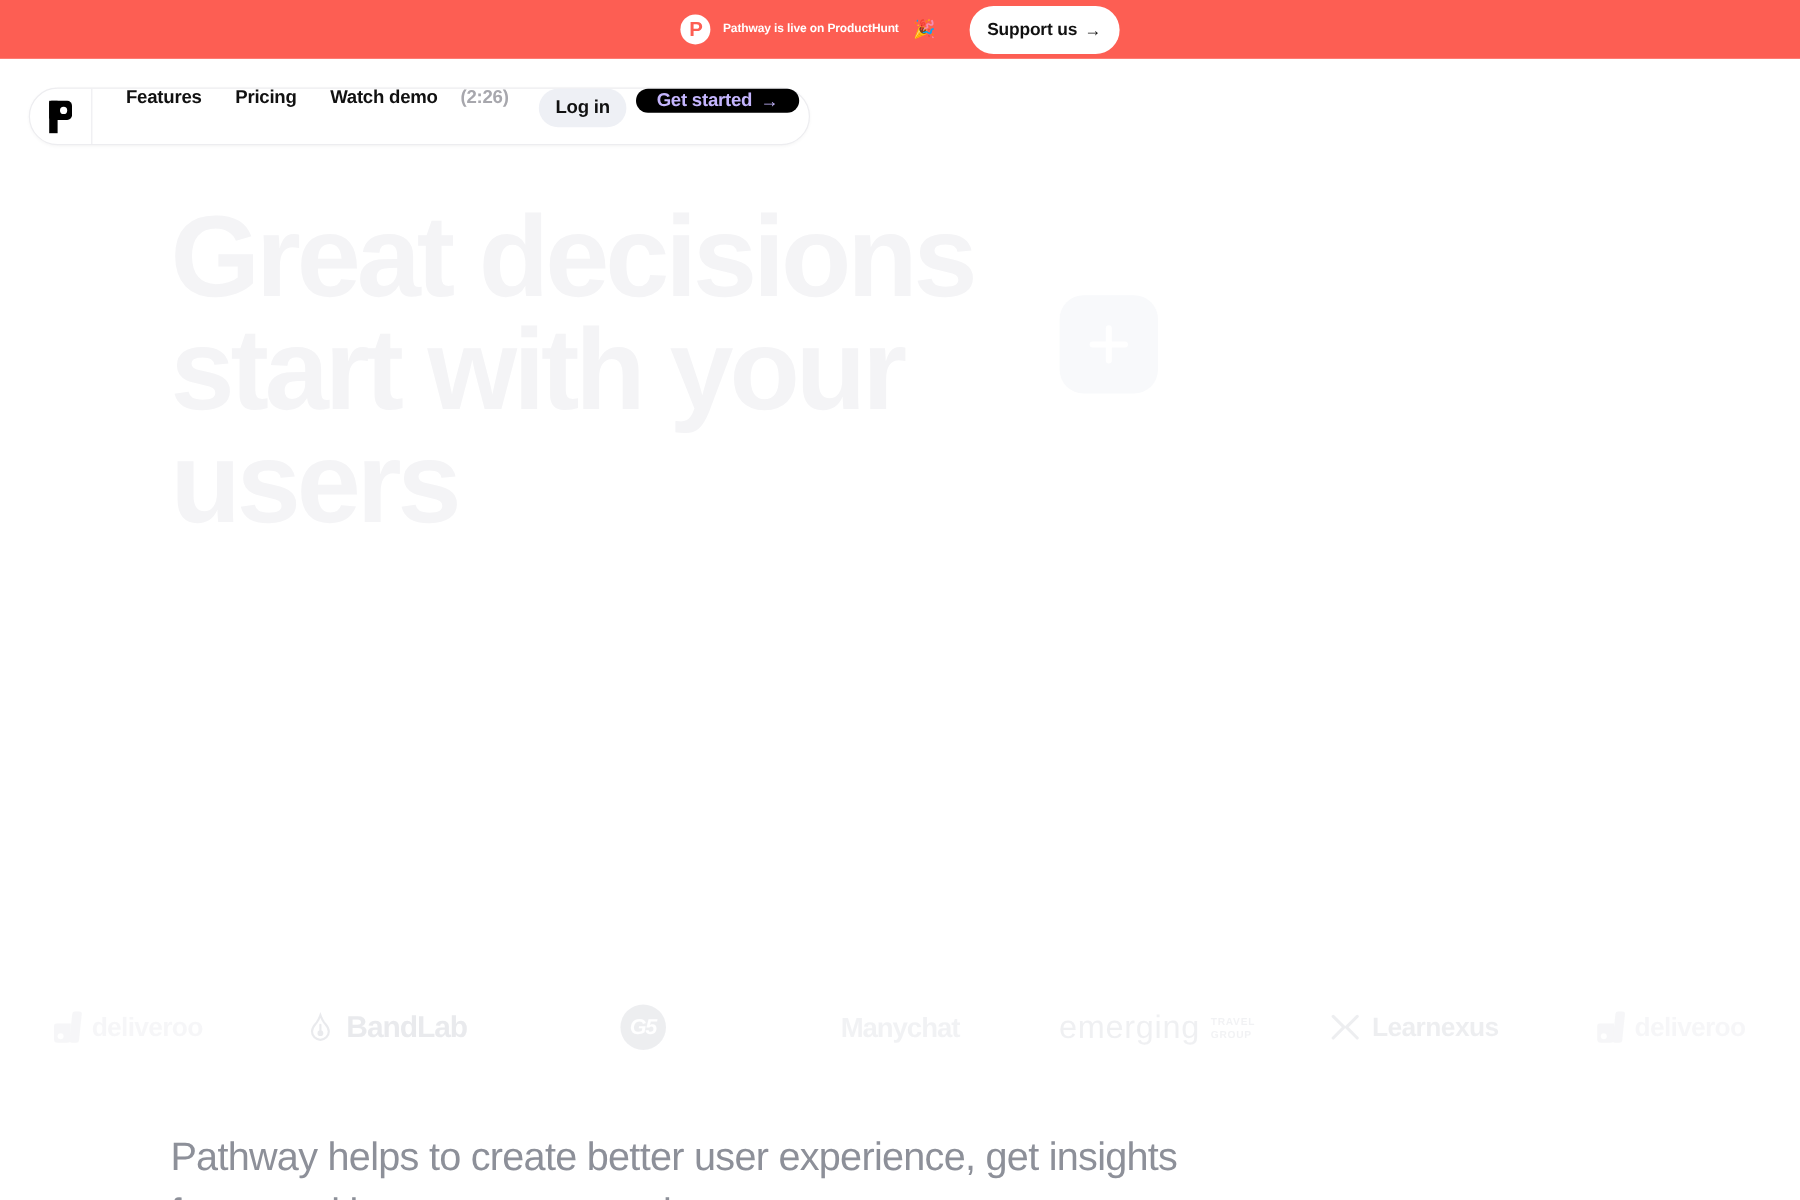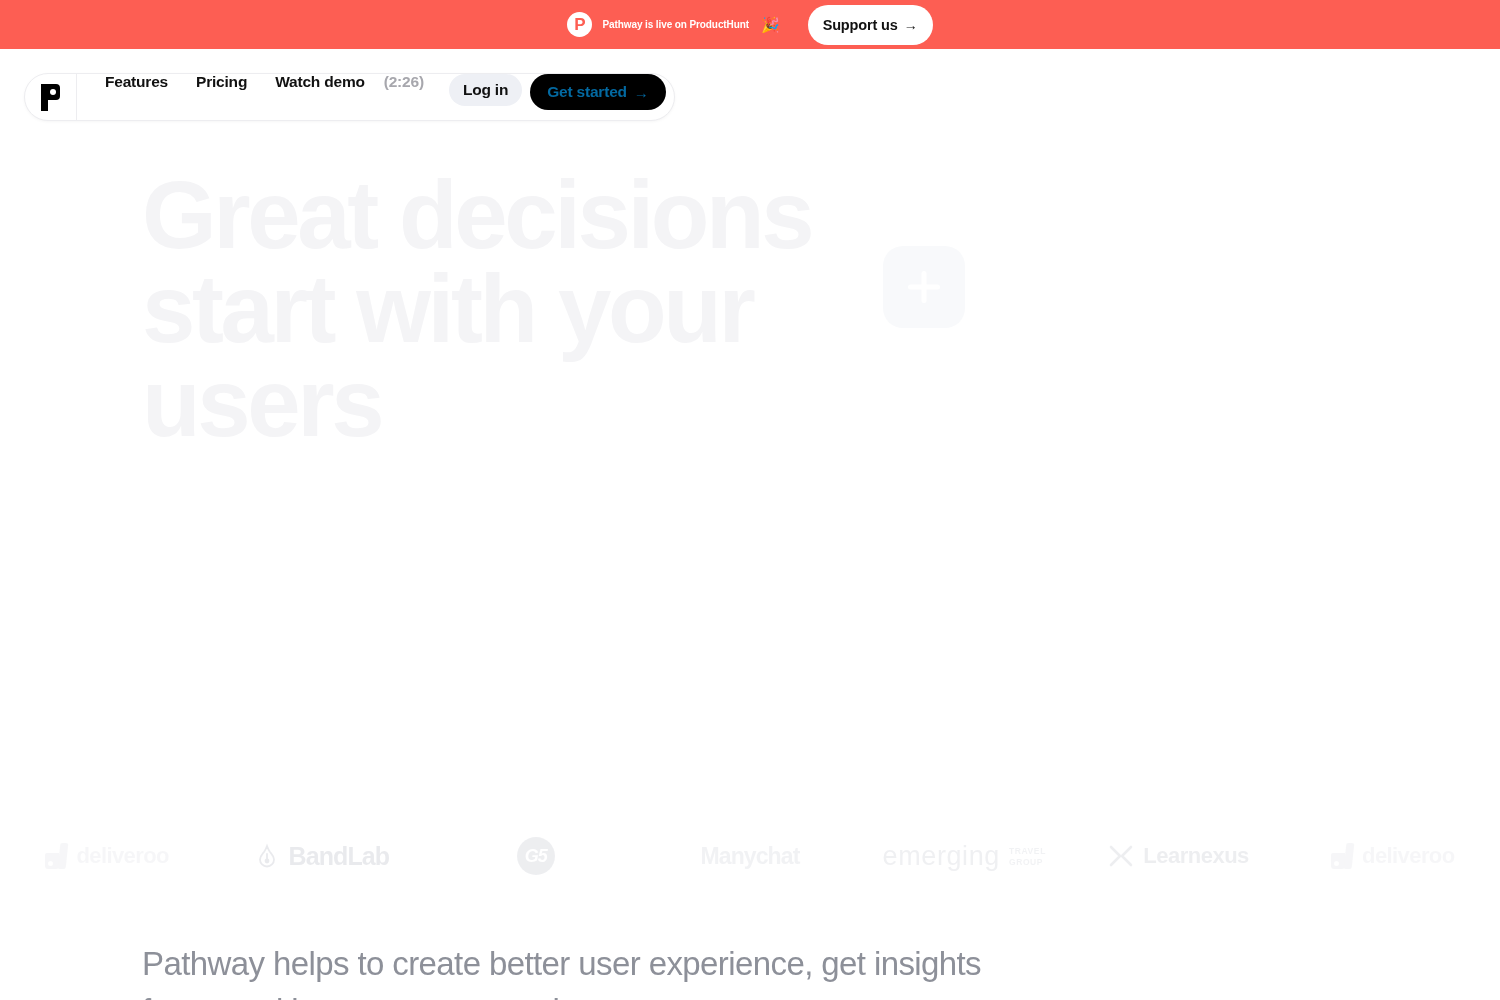--- a/index.html
+++ b/index.html
@@ -165,24 +165,24 @@
     font-size: 15.5px;
     font-weight: bold;
     letter-spacing: -0.2px;
     color: #111111;
     cursor: pointer;
     white-space: nowrap;
   }
   .getstarted-btn {
     margin-left: 8px;
     background: #000000;
-    color: #0369a1;
+    color: #c4b5fd;
     border: none;
     border-radius: 999px;
-    height: 36px;
+    height: 20px;
     padding: 0 17px;
     font-family: inherit;
     font-size: 15.5px;
     font-weight: bold;
     letter-spacing: -0.2px;
     cursor: pointer;
     white-space: nowrap;
     display: flex;
     align-items: center;
     gap: 7px;

